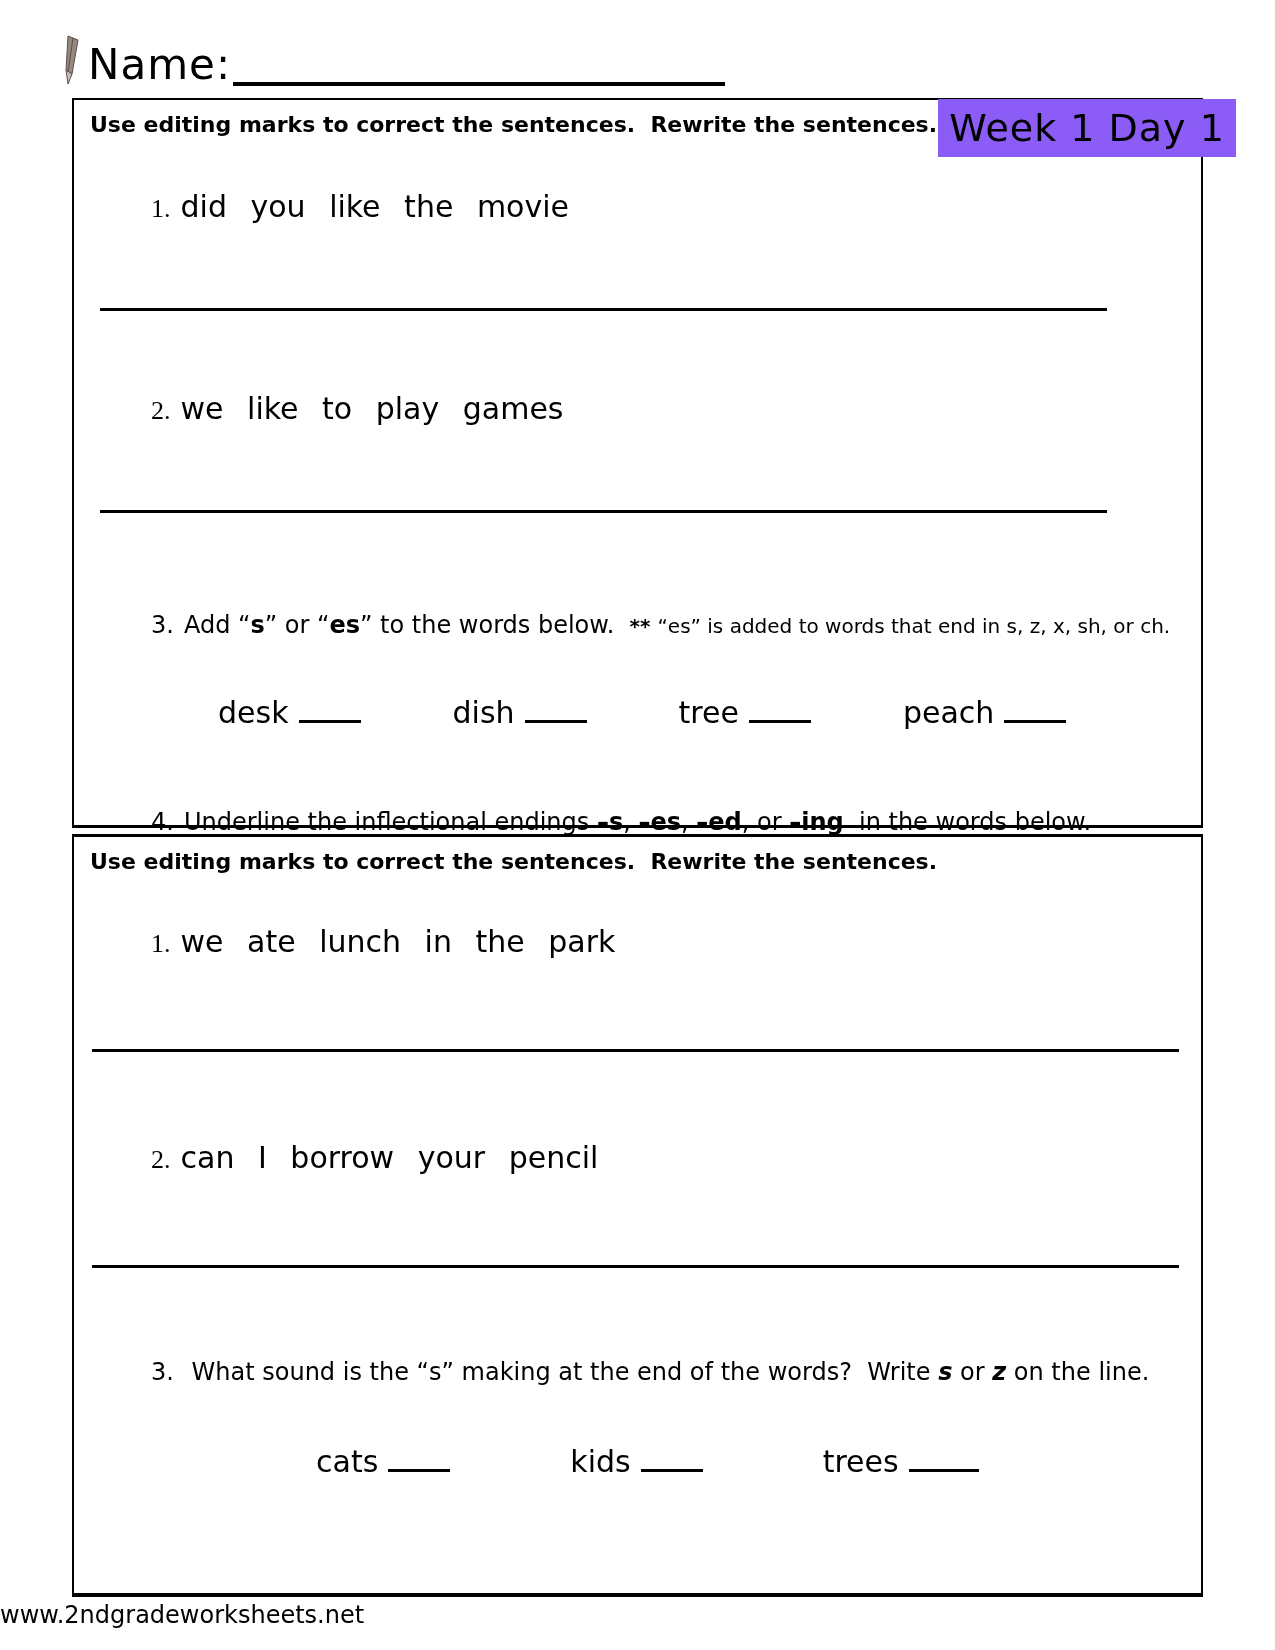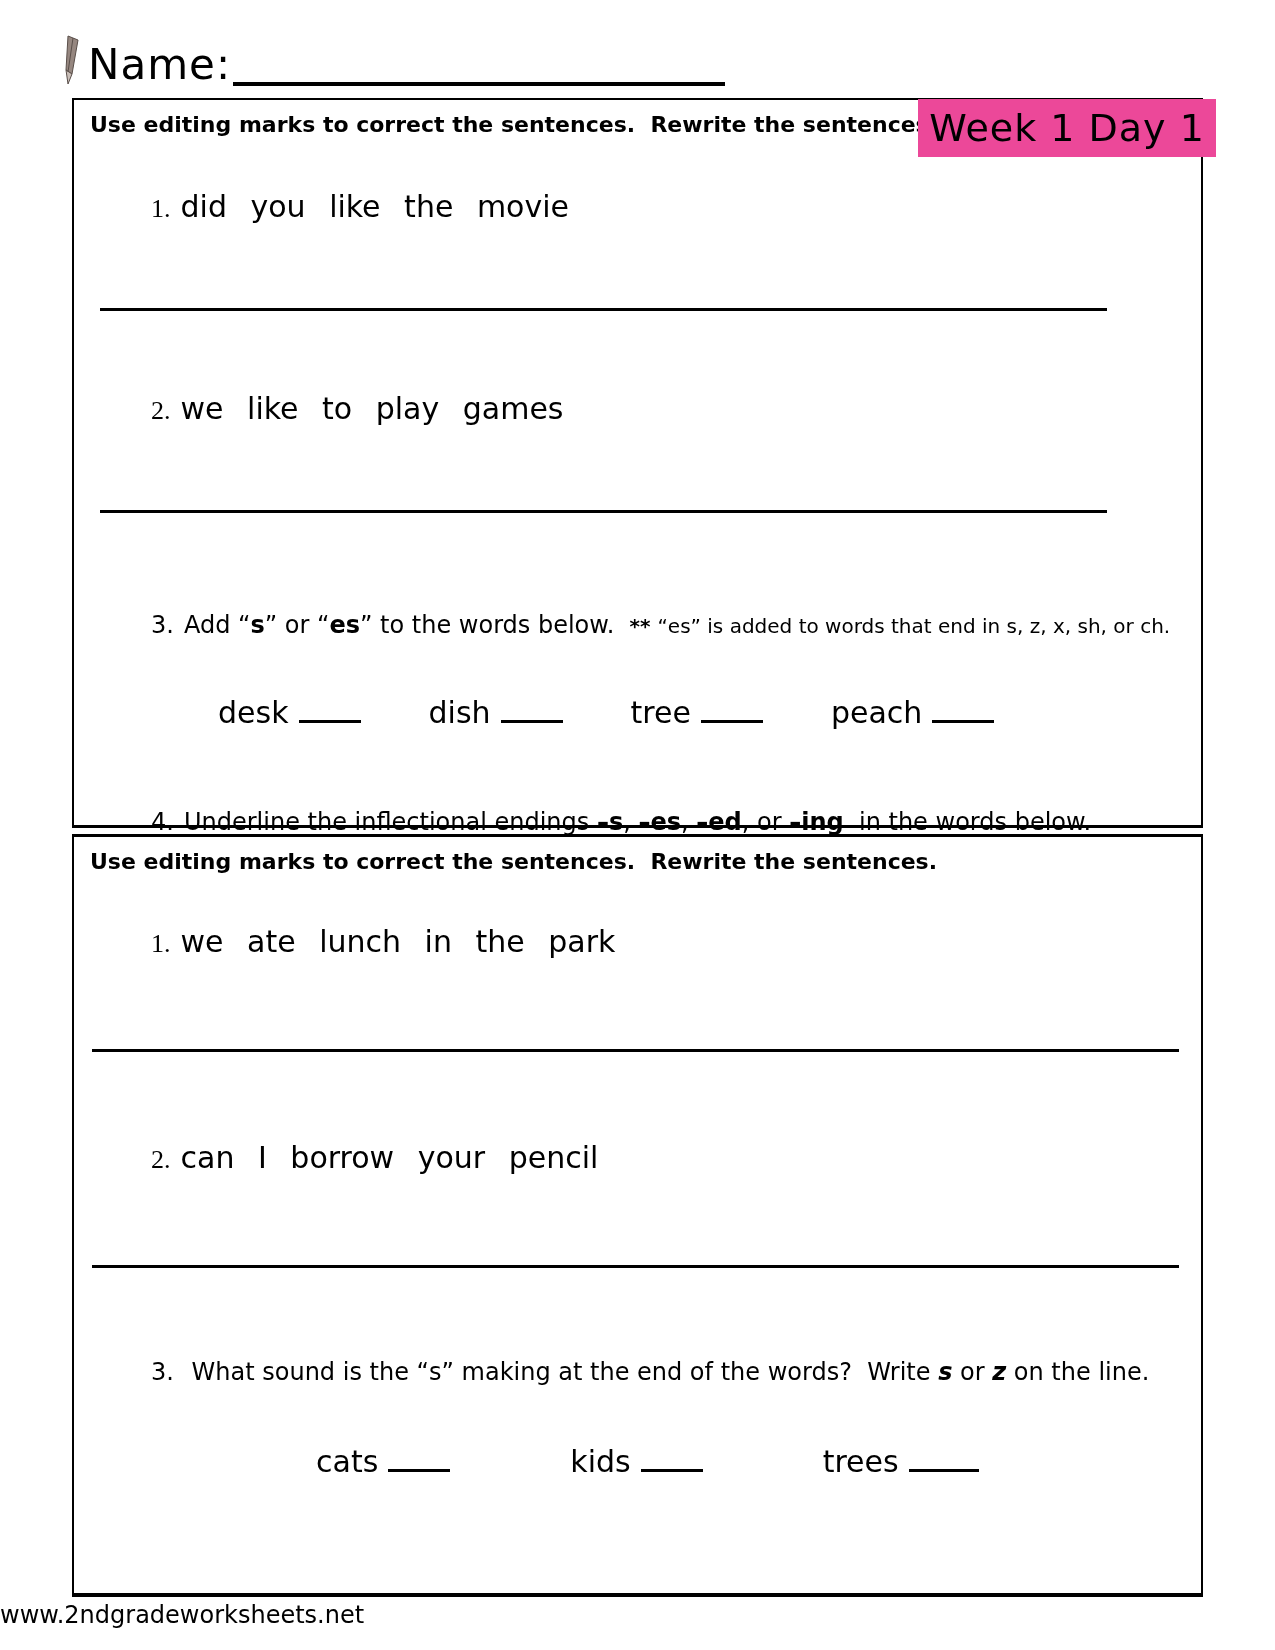--- a/index.html
+++ b/index.html
@@ -12,22 +12,22 @@
   .pencil { width:26px; height:52px; margin-right:2px; }
   .name-label { font-size:42px; line-height:1; letter-spacing:1px; }
   .name-line { display:inline-block; width:492px; border-bottom:4px solid #000; height:44px; margin-left:2px; }
 
   
   .sec-box { position:absolute; left:72px; width:1131px; border:2px solid #000; box-sizing:border-box; background:#fff; }
   .box1 { top:98px; height:730px; border-bottom-width:3px; }
   .box2 { top:834px; height:763px; border-top-width:3px; border-bottom-width:4px; }
   .sec-inner { padding:10px 16px 0 16px; }
 
-  .badge { position:absolute; background:#ec4899; display:flex; align-items:center; justify-content:center;
-           font-size:38px; letter-spacing:1px; z-index:3; }
+  .badge { position:absolute; background:#8b5cf6; display:flex; align-items:center; justify-content:center;
+           font-size:38px; letter-spacing:1px; z-index:3;margin-left:20px; }
   .badge1 { left:918px; top:99px;  width:298px; height:58px; }
   .badge2 { left:908px; top:829px; width:308px; height:60px; }
 
   .instr { font-weight:bold; font-size:22px; white-space:pre-wrap; margin-top:2px; }
 
   .qrow { white-space:pre-wrap; font-size:24px; }
   .qrow .qnum { margin-right:10px; }
   .serif { font-family:"Liberation Serif", serif; font-size:26px; }
   .sentence { font-size:30px; word-spacing:14px; }
   .b  { font-weight:bold; }
@@ -74,21 +74,21 @@
       <div class="wline wl-d1" style="margin-top:56px;"></div>
 
       <div class="qrow" style="margin-top:52px;">
         <span class="qnum serif">2.</span><span class="sentence">we like to play games</span>
       </div>
       <div class="wline wl-d1" style="margin-top:56px;"></div>
 
       <div class="qrow" style="margin-top:70px;">
         <span class="qnum">3.</span><span>Add “</span><span class="b">s</span><span>” or “</span><span class="b">es</span><span>” to the words below.  </span><span class="b small">** </span><span class="small">“es” is added to words that end in s, z, x, sh, or ch.</span>
       </div>
-      <div class="wordrow" style="margin-top:28px; padding-left:128px; gap:68px;">
+      <div class="wordrow" style="margin-top:28px; padding-left:128px; gap:92px;">
         <span><span>desk</span><span class="blank w60"></span></span>
         <span><span>dish</span><span class="blank w60"></span></span>
         <span><span>tree</span><span class="blank w60"></span></span>
         <span><span>peach</span><span class="blank w60"></span></span>
       </div>
 
       <div class="qrow" style="margin-top:50px;">
         <span class="qnum">4.</span><span>Underline the inflectional endings </span><span class="b">–s</span><span>, </span><span class="b">–es</span><span>, </span><span class="b">–ed</span><span>, or </span><span class="b">–ing</span><span>  in the words below.</span>
       </div>
       <div class="wordrow spread" style="margin-top:26px; padding-left:156px; gap:48px;">

